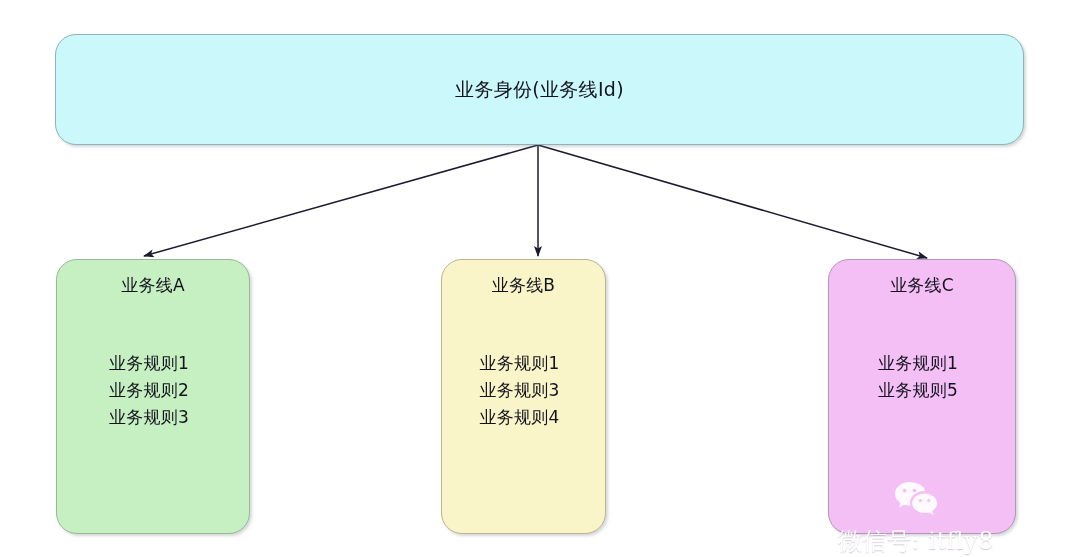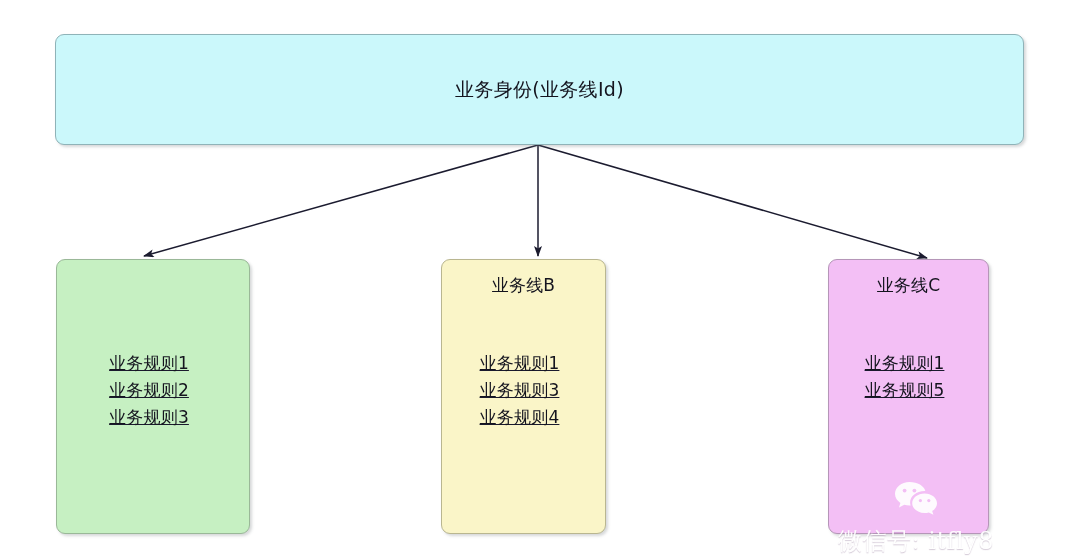--- a/index.html
+++ b/index.html
@@ -28,21 +28,21 @@
     position: absolute;
     left: 0; top: 0;
     width: 1080px;
     height: 557px;
     pointer-events: none;
   }
 
   .node {
     position: absolute;
     box-sizing: border-box;
-    border-radius: 9px;
+    border-radius: 21px;
     border: 1.4px solid #9aa4a8;
     box-shadow: 2px 2px 3px rgba(120,125,130,0.30);
     overflow: hidden;
   }
 
   
   #root-node {
     left: 55px;
     top: 34px;
     width: 969px;
@@ -79,21 +79,20 @@
     margin: 0;
     padding: 0;
     list-style: none;
     position: absolute;
     top: 90px;
     left: 0;
     right: 8px;
     display: flex;
     flex-direction: column;
     align-items: center;
-    text-decoration: underline;
   }
   .rule-list-inner {
     display: inline-block;
     text-align: left;
   }
   .rule-item {
     font-size: 17px;
     line-height: 27px;
     color: #14141e;
     white-space: nowrap;
@@ -107,21 +106,21 @@
     border-color: #9ab898;
   }
   #node-b {
     left: 441px;
     width: 165px;
     background: #faf5c8;
     border-color: #b9b690;
   }
   #node-c {
     left: 828px;
-    width: 161px;
+    width: 188px;
     background: #f3bff5;
     border-color: #b596b8;
   }
 
   
   #watermark {
     position: absolute;
     left: 838px;
     top: 480px;
     display: flex;
@@ -155,20 +154,21 @@
     <line x1="538" y1="145" x2="144" y2="256" stroke="#1b1b2f" stroke-width="1.5" marker-end="url(#arrowhead)"></line>
     <line x1="538" y1="145" x2="538" y2="256" stroke="#1b1b2f" stroke-width="1.5" marker-end="url(#arrowhead)"></line>
     <line x1="538" y1="145" x2="927" y2="258" stroke="#1b1b2f" stroke-width="1.5" marker-end="url(#arrowhead)"></line>
   </svg>
 
   <div class="node" id="root-node">
     <span class="node-title">业务身份(业务线Id)</span>
   </div>
 
   <div class="node child-node" id="node-a">
+    <span class="node-title">业务线A</span>
     <div class="rule-list">
       <div class="rule-list-inner">
         <div class="rule-item">业务规则1</div>
         <div class="rule-item">业务规则2</div>
         <div class="rule-item">业务规则3</div>
       </div>
     </div>
   </div>
 
   <div class="node child-node" id="node-b">

